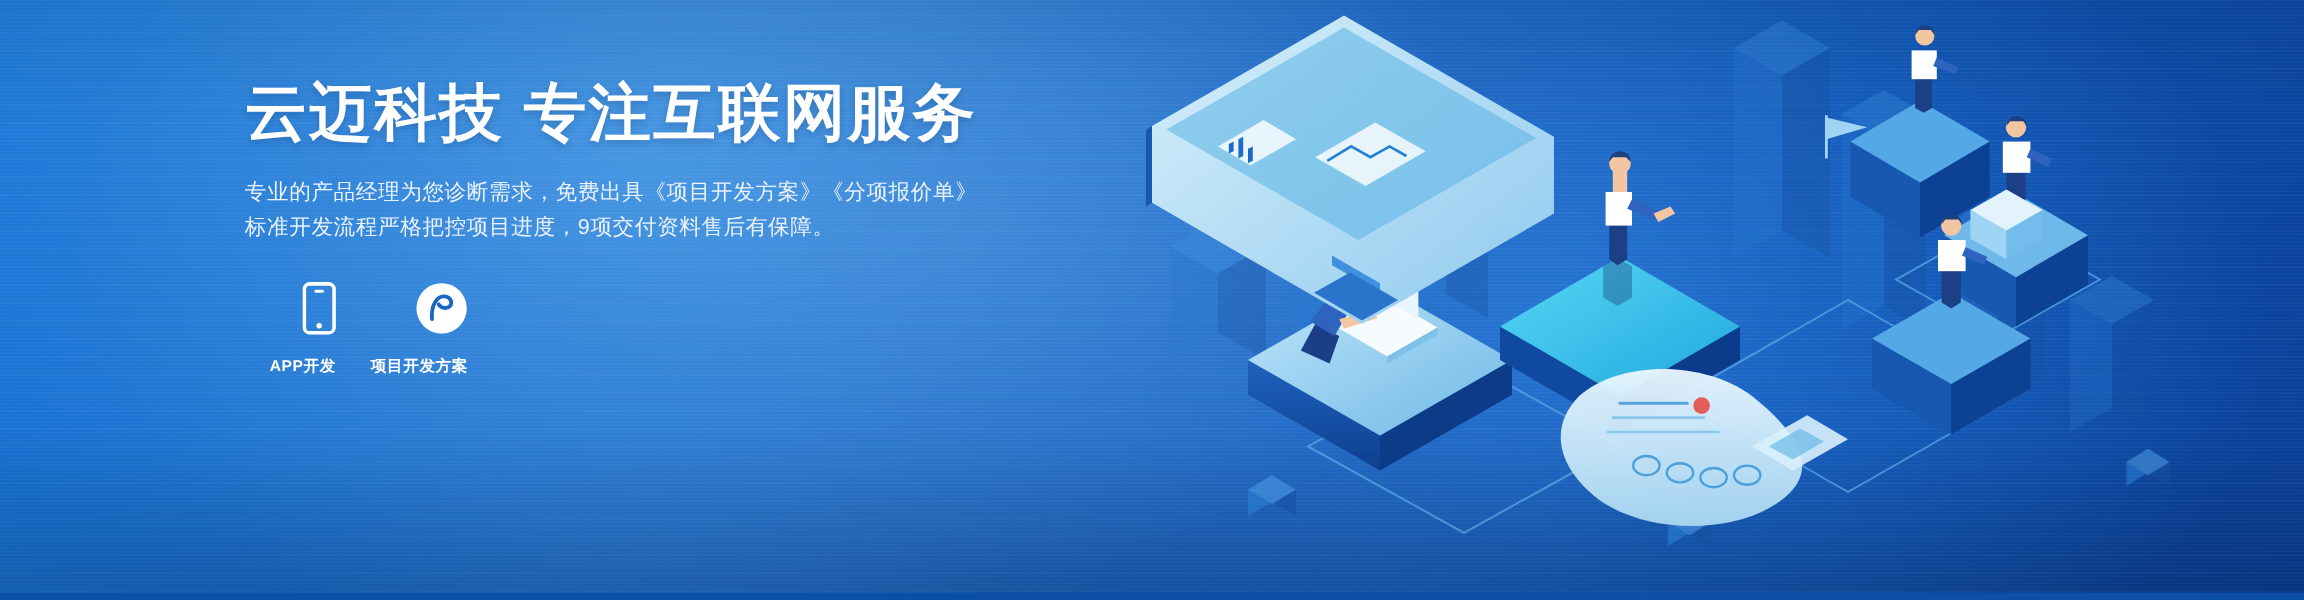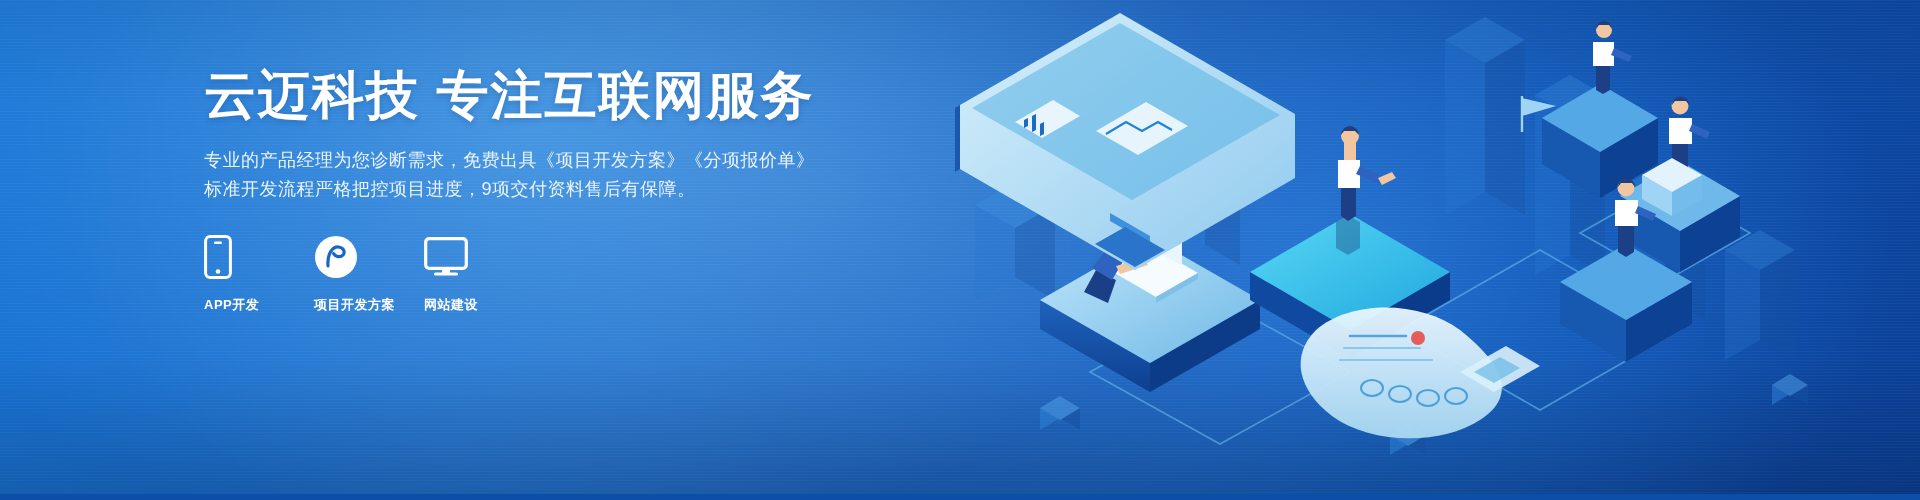--- a/index.html
+++ b/index.html
@@ -73,21 +73,21 @@
     top: 232px;
     display: flex;
     align-items: flex-end;
     gap: 34px;
     z-index: 6;
   }
   .service {
     width: 76px;
     display: flex;
     flex-direction: column;
-    align-items: flex-start;
+    align-items: flex-end;
   }
   .service-icon {
     height: 50px;
     display: flex;
     align-items: center;
     justify-content: center;
   }
   .service-icon svg { display: block; }
   .service-label {
     margin-top: 14px;
@@ -343,27 +343,17 @@
         <svg width="44" height="44" viewBox="0 0 44 44" xmlns="http://www.w3.org/2000/svg">
           <circle cx="22" cy="22" r="21" fill="#ffffff"></circle>
           <path d="M14 31 C 13 18, 19 11.5, 24.5 12 C 29.5 12.5, 31.5 17, 29 20
                    C 26.6 22.8, 21.4 21.8, 19.6 18.6" fill="none" stroke="#1a66c6" stroke-width="3.2" stroke-linecap="round"></path>
         </svg>
       </span>
       <span class="service-label">项目开发方案</span>
     </div>
 
 
-    <div class="service">
-      <span class="service-icon">
-        <svg width="44" height="40" viewBox="0 0 44 40" xmlns="http://www.w3.org/2000/svg">
-          <rect x="1.7" y="1.7" width="40.6" height="29.6" rx="3.4" ry="3.4" fill="none" stroke="#ffffff" stroke-width="3.2"></rect>
-          <rect x="18" y="31" width="8" height="5" fill="#ffffff"></rect>
-          <rect x="10" y="35.4" width="24" height="3.2" rx="1.6" fill="#ffffff"></rect>
-        </svg>
-      </span>
-      <span class="service-label">网站建设</span>
-    </div>
 
 
   </div>
 
 </div>
 
 </body></html>

